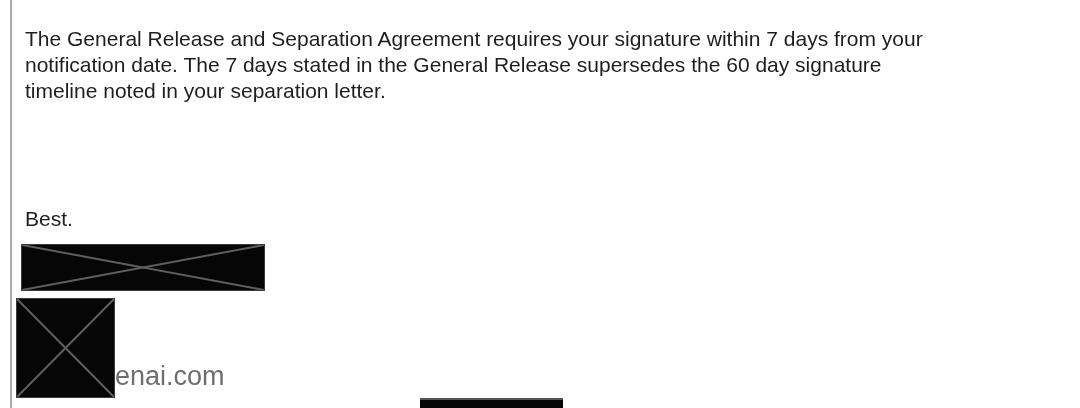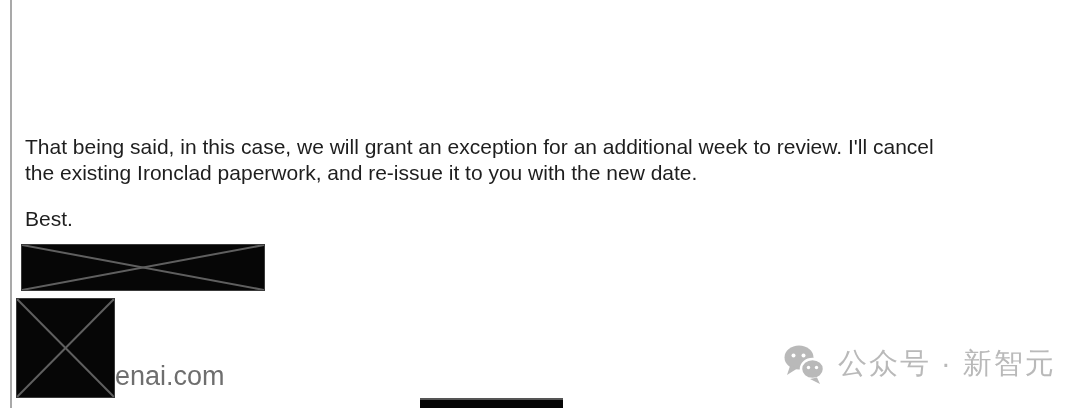--- a/index.html
+++ b/index.html
@@ -78,23 +78,24 @@
     white-space: nowrap;
   }
 </style>
 </head>
 <body>
 
 <div class="page">
 
   <div class="quote-line"></div>
 
+  <div class="body-text para-1">The General Release and Separation Agreement requires your signature within 7 days from your
+notification date. The 7 days stated in the General Release supersedes the 60 day signature
+timeline noted in your separation letter.</div>
 
-  <div class="body-text para-2">That being said, in this case, we will grant an exception for an additional week to review. I'll cancel
-the existing Ironclad paperwork, and re-issue it to you with the new date.</div>
 
   <div class="body-text closing">Best.</div>
 
   <div class="signature-email">penai.com</div>
 
   <div class="redacted redacted-1">
     <svg viewBox="0 0 100 100" preserveAspectRatio="none">
       <line x1="0" y1="0" x2="100" y2="100" stroke="#5f5f5f" stroke-width="2" vector-effect="non-scaling-stroke"></line>
       <line x1="100" y1="0" x2="0" y2="100" stroke="#5f5f5f" stroke-width="2" vector-effect="non-scaling-stroke"></line>
     </svg>
@@ -102,27 +103,14 @@
 
   <div class="redacted redacted-2">
     <svg viewBox="0 0 100 100" preserveAspectRatio="none">
       <line x1="0" y1="0" x2="100" y2="100" stroke="#5f5f5f" stroke-width="2" vector-effect="non-scaling-stroke"></line>
       <line x1="100" y1="0" x2="0" y2="100" stroke="#5f5f5f" stroke-width="2" vector-effect="non-scaling-stroke"></line>
     </svg>
   </div>
 
   <div class="bottom-strip"></div>
 
-  <div class="watermark">
-    <svg class="watermark-icon" viewBox="0 0 44 40">
-      <ellipse cx="16" cy="13.5" rx="14.5" ry="12" fill="#b9b9b9"></ellipse>
-      <polygon points="7,22 4,31 15,24" fill="#b9b9b9"></polygon>
-      <circle cx="10.5" cy="11.5" r="2" fill="#ffffff"></circle>
-      <circle cx="20.5" cy="11.5" r="2" fill="#ffffff"></circle>
-      <ellipse cx="29.5" cy="25" rx="11.5" ry="10" fill="#b9b9b9" stroke="#ffffff" stroke-width="2.5"></ellipse>
-      <polygon points="34,33.5 37,40 27,35" fill="#b9b9b9"></polygon>
-      <circle cx="25.5" cy="23.5" r="1.7" fill="#ffffff"></circle>
-      <circle cx="33.5" cy="23.5" r="1.7" fill="#ffffff"></circle>
-    </svg>
-    <span class="watermark-label">公众号 · 新智元</span>
-  </div>
 
 </div>
 
 </body></html>

